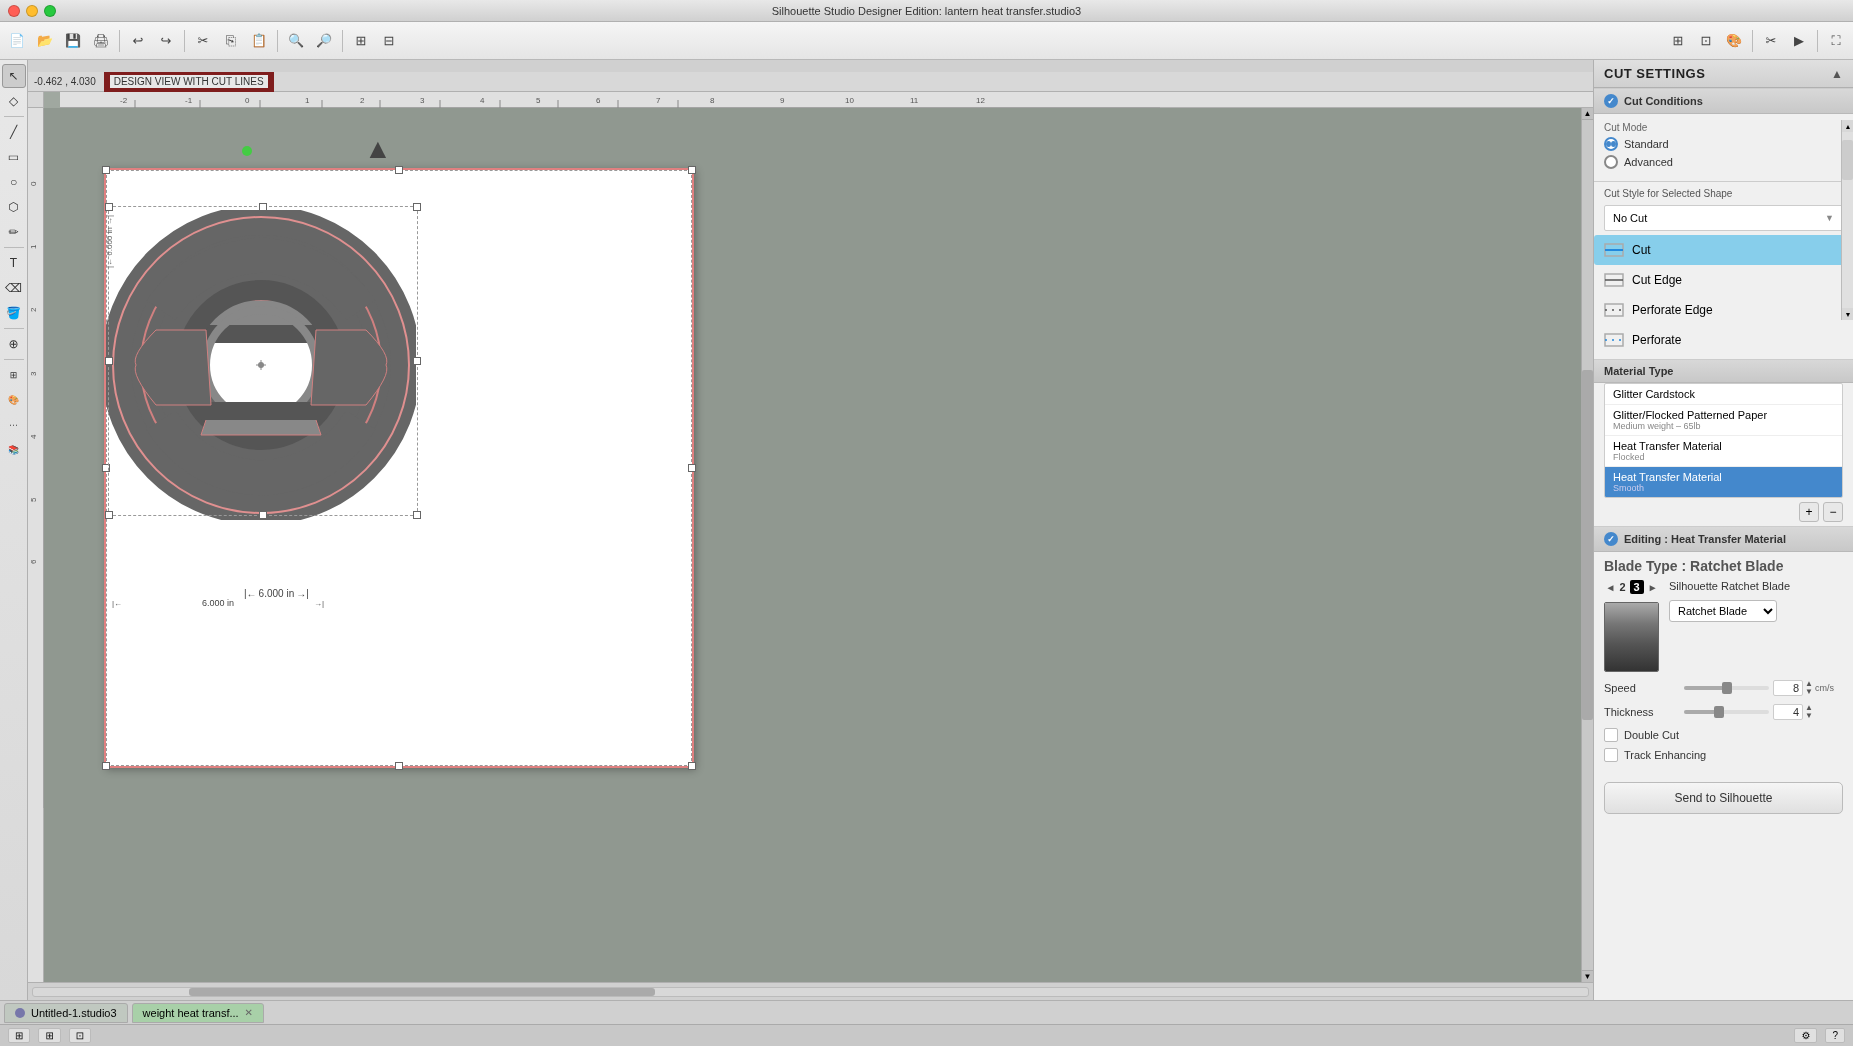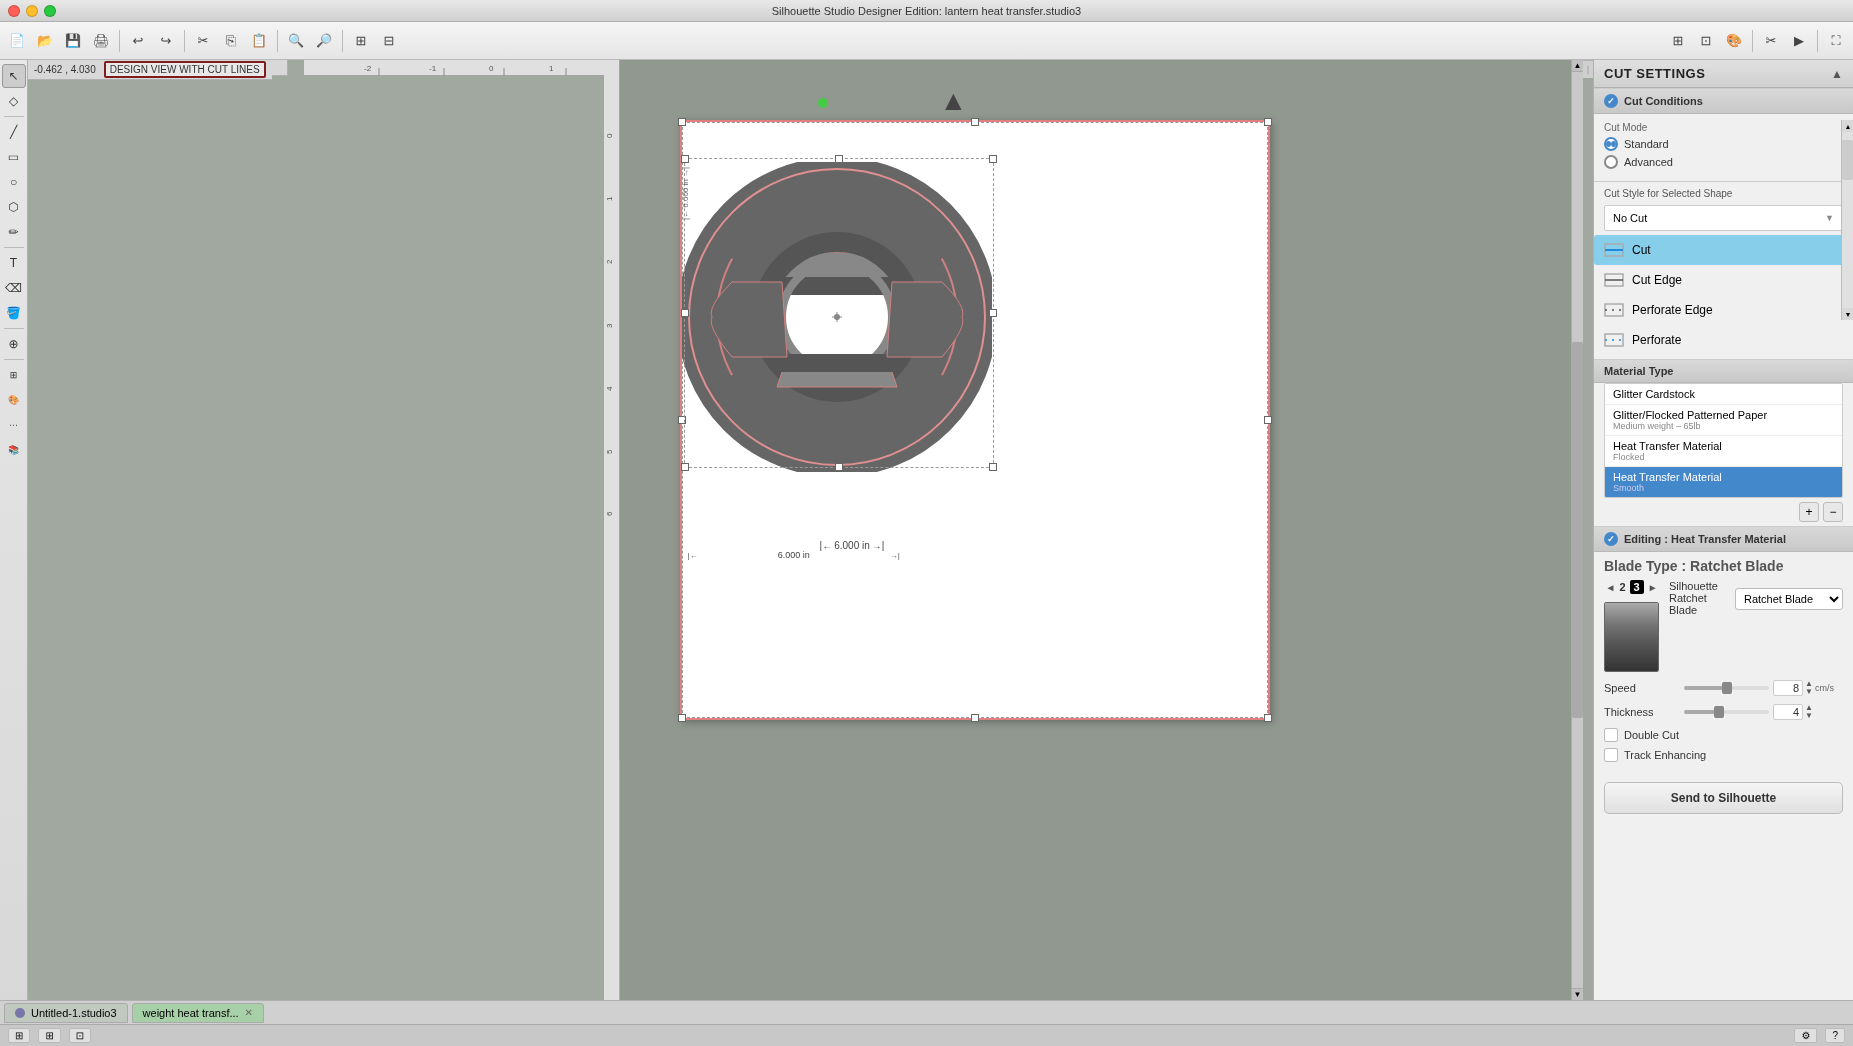--- a/index.html
+++ b/index.html
@@ -106,39 +106,40 @@
     .left-toolbar-btn.active { background: #ccc; border-color: #999; }
     .left-toolbar-separator { width: 20px; height: 1px; background: #bbb; margin: 2px 0; }
 
     
     .canvas-area {
       flex: 1;
       background: #a0a8a0;
       position: relative;
       overflow: hidden;
       display: flex;
-      flex-direction: row;
+      flex-direction: column;
+      margin-top: 12px;
     }
 
     
     .coords-bar {
       height: 20px;
       background: #d8d8d8;
       border-bottom: 1px solid #b0b0b0;
       display: flex;
       align-items: center;
       padding: 0 6px;
       font-size: 10px;
       color: #333;
       gap: 8px;
       flex-shrink: 0;
     }
     .design-view-label {
       background: #e8e8e8;
-      border: 2px solid #7f1d1d;
+      border: 6px solid #7f1d1d;
       padding: 1px 4px;
       font-size: 10px;
       border-radius: 2px;
     }
 
     
     .ruler-h {
       height: 16px;
       background: #e0e0e0;
       border-bottom: 1px solid #b0b0b0;
@@ -527,21 +528,21 @@
     .send-btn {
       margin: 8px 10px;
       padding: 8px;
       background: linear-gradient(to bottom, #f5f5f5, #e0e0e0);
       border: 1px solid #bbb;
       border-radius: 5px;
       text-align: center;
       font-size: 12px;
       color: #333;
       cursor: pointer;
-      font-weight: 700;
+      font-weight: 400;
     }
 
     
     .bottom-tabs {
       height: 24px;
       background: #d0d0d0;
       border-top: 1px solid #b0b0b0;
       display: flex;
       align-items: center;
       padding: 0 4px;
@@ -933,21 +934,21 @@
             <span class="blade-arrow">◄</span>
             <span class="blade-number">2</span>
             <span class="blade-active">3</span>
             <span class="blade-arrow">►</span>
           </div>
           <div class="blade-image">
             <div class="blade-image-inner"></div>
           </div>
         </div>
 
-        <div style="display:flex; flex-direction:row; justify-content:flex-end; flex:1;">
+        <div style="display:flex; flex-direction:column; justify-content:flex-end; flex:1;">
           <div class="blade-name">Silhouette Ratchet Blade</div>
           <div style="margin-top:8px;">
             <select class="blade-dropdown">
               <option>Ratchet Blade</option>
               <option>Auto Blade</option>
               <option>Deep Cut Blade</option>
             </select>
           </div>
         </div>
       </div>

